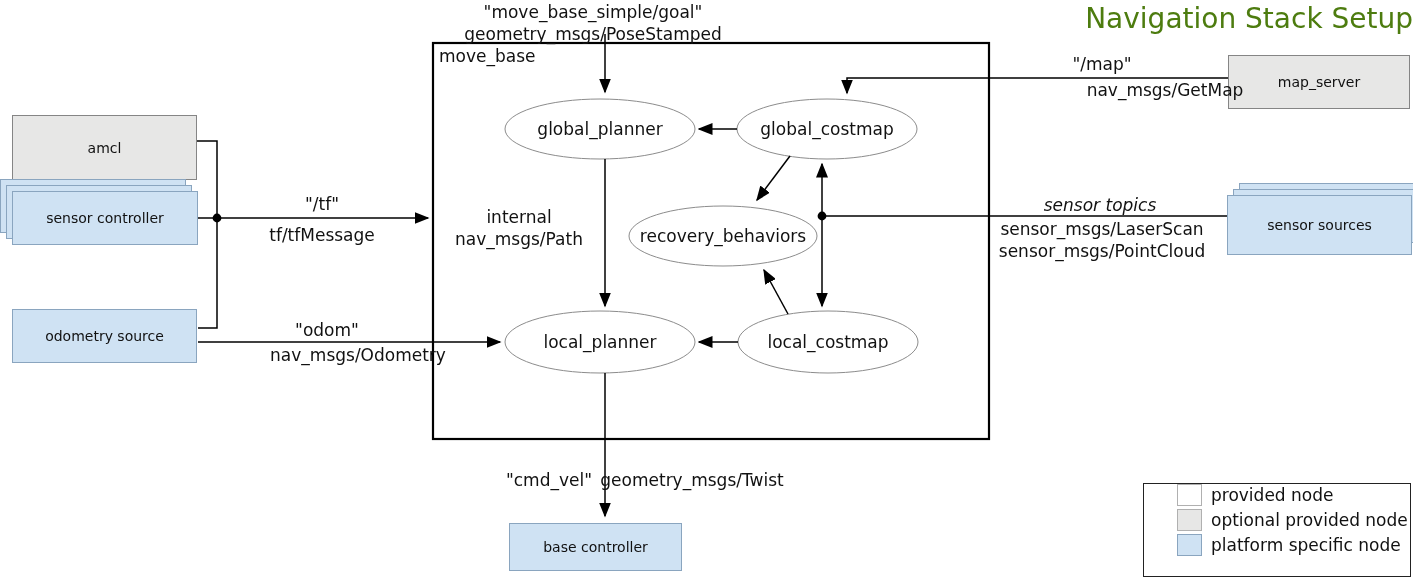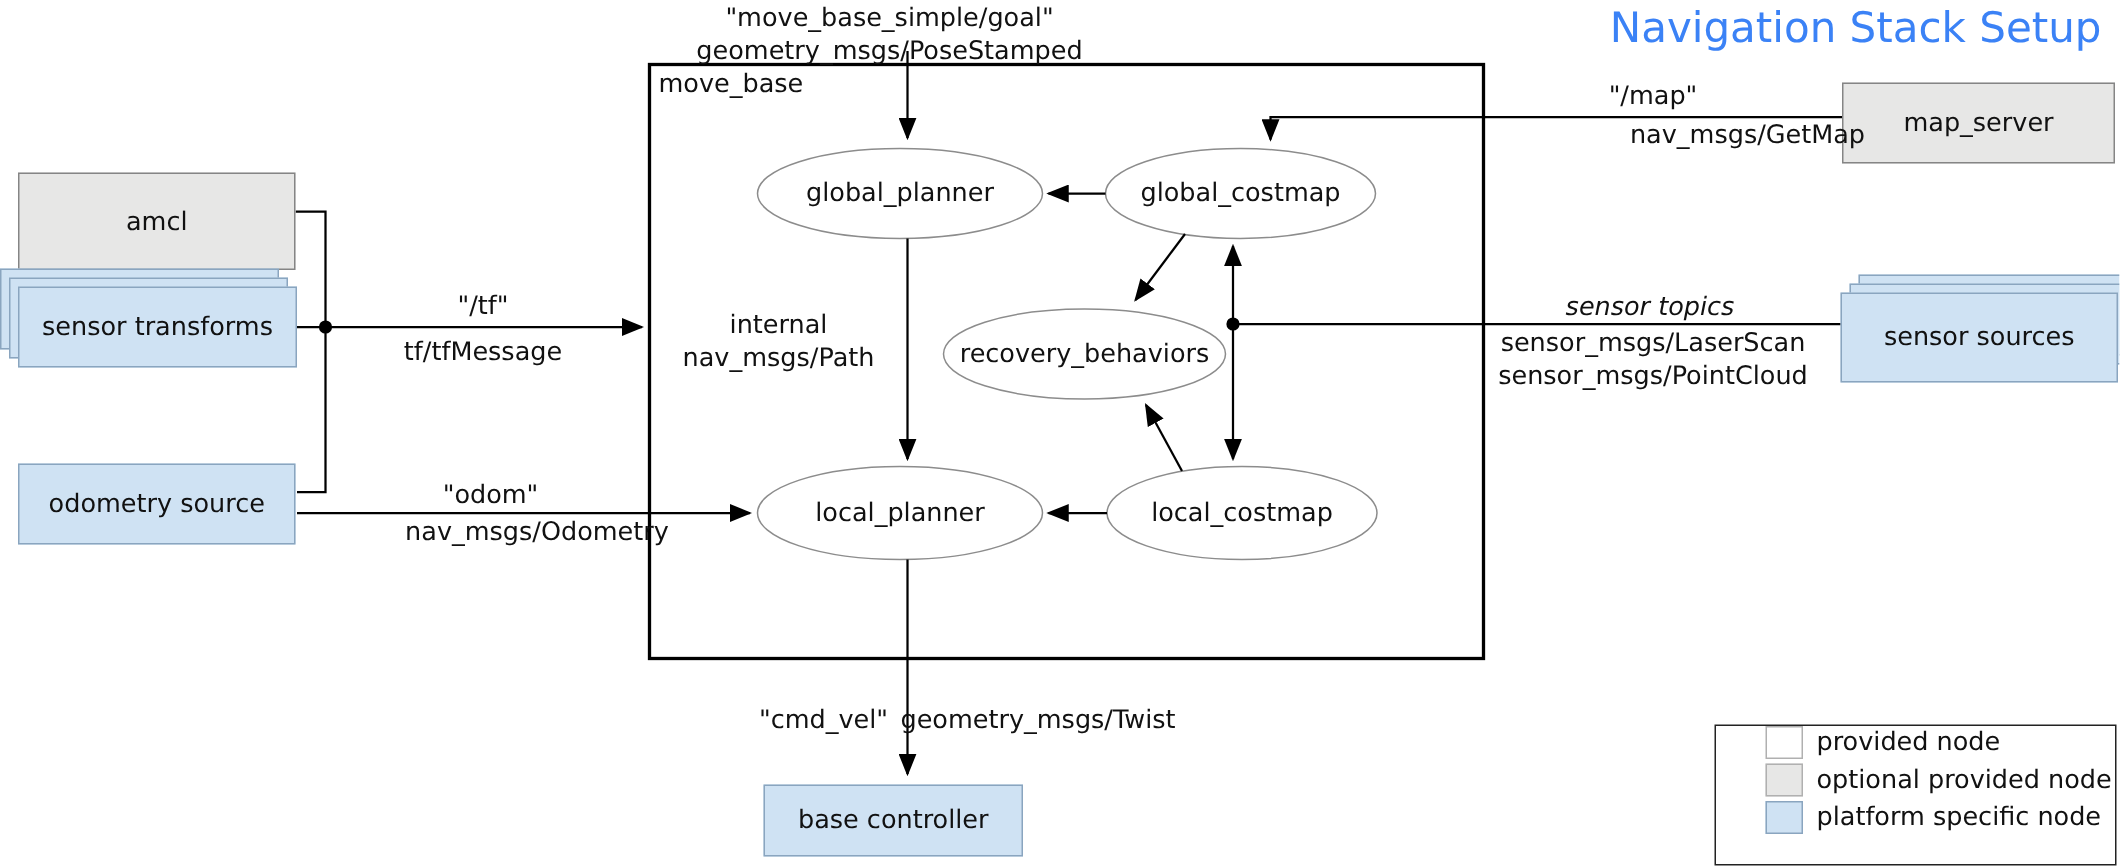--- a/index.html
+++ b/index.html
@@ -3,35 +3,35 @@
 <meta charset="utf-8">
 <style>
   html,body{margin:0;padding:0;background:#fff;}
   .canvas{
     position:relative;width:1413px;height:578px;background:#ffffff;
     font-family:"DejaVu Sans","Liberation Sans",sans-serif;color:#111;overflow:hidden;
   }
   svg.wires{position:absolute;left:0;top:0;width:1413px;height:578px;}
   .node{
     position:absolute;display:flex;align-items:center;justify-content:center;
-    font-size:17px;box-sizing:border-box;white-space:nowrap;
+    font-size:14px;box-sizing:border-box;white-space:nowrap;
   }
   .node.gray{background:#e7e7e6;border:1px solid #858585;}
   .node.blue{background:#cfe2f3;border:1px solid #8aa5bf;}
   .stack-layer{position:absolute;background:#cfe2f3;border:1px solid #8aa5bf;box-sizing:border-box;}
   .elabel{
     position:absolute;transform:translate(-50%,-50%);font-size:17px;white-space:nowrap;
   }
   .edge-label{
     position:absolute;transform:translateX(-50%);font-size:17px;text-align:center;
     white-space:nowrap;line-height:1.28;
   }
   .edge-label.italic{font-style:italic;}
   .title{
-    position:absolute;top:2px;right:12px;font-size:28px;color:#3b82f6;white-space:nowrap;
+    position:absolute;top:2px;right:0;font-size:28px;color:#4d7c0f;white-space:nowrap;
   }
   .container-label{position:absolute;left:439px;top:46px;font-size:17px;}
   .legend{
     position:absolute;left:1143px;top:483px;width:268px;height:94px;
     background:#fff;border:1.5px solid #222;box-sizing:border-box;
     display:flex;flex-direction:column;justify-content:flex-start;gap:3px;padding-left:33px;
   }
   .legend-row{display:flex;align-items:center;gap:9px;}
   .swatch{width:25px;height:22px;box-sizing:border-box;border:1px solid #b0b0b0;flex:0 0 auto;}
   .swatch.blue-border{border:1px solid #8aa5bf;}
@@ -86,21 +86,21 @@
   <div class="elabel" style="left:600px;top:342px;">local_planner</div>
   <div class="elabel" style="left:828px;top:342px;">local_costmap</div>
 
   <div class="node gray" style="left:12px;top:115px;width:185px;height:65px;">
     <span>amcl</span>
   </div>
 
   <div class="stack-layer" style="left:0px;top:179px;width:186px;height:54px;"></div>
   <div class="stack-layer" style="left:6px;top:185px;width:186px;height:54px;"></div>
   <div class="node blue" style="left:12px;top:191px;width:186px;height:54px;">
-    <span>sensor transforms</span>
+    <span>sensor controller</span>
   </div>
 
   <div class="node blue" style="left:12px;top:309px;width:185px;height:54px;">
     <span>odometry source</span>
   </div>
 
   <div class="node gray" style="left:1228px;top:55px;width:182px;height:54px;">
     <span>map_server</span>
   </div>
 

